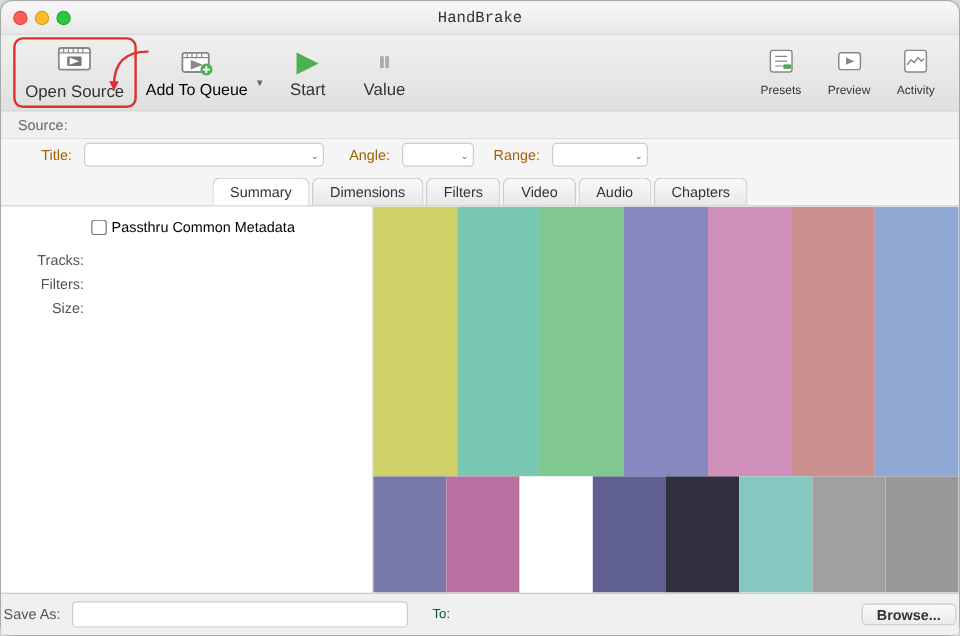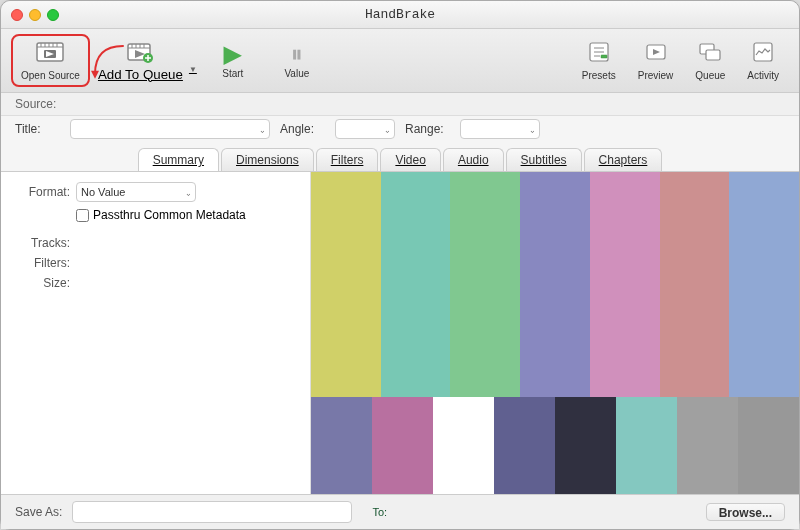--- a/index.html
+++ b/index.html
@@ -80,21 +80,21 @@
     }
     .toolbar-btn.open-source {
       border: 2px solid #e03030;
       border-radius: 8px;
     }
     .toolbar-btn .icon-area {
       font-size: 24px;
       line-height: 1;
     }
     .toolbar-btn .btn-label {
-      font-size: 10px;
+      font-size: 14px;
       color: #333;
       margin-top: 2px;
     }
     .toolbar-right {
       margin-left: auto;
       display: flex;
       gap: 2px;
       align-items: flex-start;
     }
     .toolbar-right-btn {
@@ -148,21 +148,21 @@
     .source-label { color: #666; margin-right: 6px; font-size: 12px; }
     .source-value { color: #333; font-size: 12px; flex: 1; }
     .form-row {
       display: flex;
       align-items: center;
       padding: 3px 14px;
       background: #f5f5f5;
       flex-shrink: 0;
       gap: 10px;
     }
-    .form-label { color: #404040; min-width: 45px; font-size: 12px; }
+    .form-label { color: #a16207; min-width: 45px; text-align: right; font-size: 12px; }
     .form-select-small {
       border: 1px solid #ccc;
       border-radius: 4px;
       background: white;
       padding: 1px 14px 1px 4px;
       font-size: 11px;
       color: #333;
       appearance: none;
       -webkit-appearance: none;
       position: relative;
@@ -215,21 +215,20 @@
       color: #333;
     }
     .tabs-bar {
       display: flex;
       align-items: center;
       justify-content: center;
       padding: 6px 10px 0;
       background: #f5f5f5;
       flex-shrink: 0;
       gap: 2px;
-      text-decoration: underline;
     }
     .tab-btn {
       padding: 4px 14px;
       border-radius: 6px 6px 0 0;
       border: 1px solid #ccc;
       border-bottom: none;
       background: linear-gradient(to bottom, #f9f9f9, #e8e8e8);
       font-size: 12px;
       cursor: pointer;
       color: #333;
@@ -288,21 +287,21 @@
     .color-bars-bottom {
       display: flex;
       height: 30%;
     }
     .color-bar-small {
       flex: 1;
     }
     .bottom-bar {
       display: flex;
       align-items: center;
-      padding: 6px 14px;
+      padding: 6px 2px;
       background: #f0f0f0;
       border-top: 1px solid #ccc;
       flex-shrink: 0;
       gap: 10px;
     }
     .save-label { color: #555; font-size: 12px; }
     .save-input {
       border: 1px solid #ccc;
       border-radius: 4px;
       background: white;
@@ -366,21 +365,21 @@
         </span>
         <span class="btn-label">Open Source</span>
       </button>
 
       <svg class="red-arrow" viewBox="0 0 70 50" xmlns="http://www.w3.org/2000/svg">
         <path d="M 65 5 Q 30 5 30 40" stroke="#e03030" stroke-width="2.5" fill="none" stroke-linecap="round"></path>
         <polygon points="25,36 30,46 35,36" fill="#e03030"></polygon>
       </svg>
     </div>
 
-    <div style="display:flex;align-items:flex-start;text-decoration:underline;">
+    <div style="display:flex;align-items:flex-start;">
       <button class="add-btn-main">
         <span class="icon-area">
           <svg width="28" height="24" viewBox="0 0 28 24" fill="none" xmlns="http://www.w3.org/2000/svg">
             <rect x="2" y="4" width="22" height="16" rx="2" fill="#fff" stroke="#888" stroke-width="1.5"></rect>
             <line x1="2" y1="8" x2="24" y2="8" stroke="#888" stroke-width="1"></line>
             <line x1="6" y1="4" x2="6" y2="8" stroke="#888" stroke-width="1"></line>
             <line x1="10" y1="4" x2="10" y2="8" stroke="#888" stroke-width="1"></line>
             <line x1="14" y1="4" x2="14" y2="8" stroke="#888" stroke-width="1"></line>
             <line x1="18" y1="4" x2="18" y2="8" stroke="#888" stroke-width="1"></line>
             <polygon points="9,10 9,18 19,14" fill="#888"></polygon>
@@ -422,29 +421,20 @@
           <svg width="22" height="22" viewBox="0 0 22 22" fill="none" xmlns="http://www.w3.org/2000/svg">
             <rect x="2" y="4" width="18" height="14" rx="2" fill="#fff" stroke="#888" stroke-width="1.2"></rect>
             <polygon points="8,8 8,14 15,11" fill="#888"></polygon>
           </svg>
         </span>
         <span class="btn-label">Preview</span>
       </button>
       <button class="toolbar-right-btn">
         <span class="icon-area">
           <svg width="22" height="22" viewBox="0 0 22 22" fill="none" xmlns="http://www.w3.org/2000/svg">
-            <rect x="1" y="3" width="14" height="10" rx="1.5" fill="#fff" stroke="#888" stroke-width="1.2"></rect>
-            <rect x="7" y="9" width="14" height="10" rx="1.5" fill="#fff" stroke="#888" stroke-width="1.2"></rect>
-          </svg>
-        </span>
-        <span class="btn-label">Queue</span>
-      </button>
-      <button class="toolbar-right-btn">
-        <span class="icon-area">
-          <svg width="22" height="22" viewBox="0 0 22 22" fill="none" xmlns="http://www.w3.org/2000/svg">
             <rect x="2" y="2" width="18" height="18" rx="2" fill="#fff" stroke="#888" stroke-width="1.2"></rect>
             <polyline points="4,14 7,10 10,12 13,8 16,11 18,9" stroke="#888" stroke-width="1.2" fill="none"></polyline>
           </svg>
         </span>
         <span class="btn-label">Activity</span>
       </button>
     </div>
   </div>
 
   <div class="source-bar">
@@ -467,33 +457,26 @@
     </div>
   </div>
 
 
   <div class="tabs-bar">
     <button class="tab-btn active">Summary</button>
     <button class="tab-btn">Dimensions</button>
     <button class="tab-btn">Filters</button>
     <button class="tab-btn">Video</button>
     <button class="tab-btn">Audio</button>
-    <button class="tab-btn">Subtitles</button>
     <button class="tab-btn">Chapters</button>
   </div>
 
   <div class="content-area">
 
     <div class="left-panel">
-      <div class="field-row">
-        <span class="field-label">Format:</span>
-        <div class="select-wrapper">
-          <select class="form-select-small" style="min-width:120px;"><option>No Value</option></select>
-        </div>
-      </div>
       <div class="checkbox-row">
         <input type="checkbox" id="passthru" style="">
         <label for="passthru">Passthru Common Metadata</label>
       </div>
       <div class="field-row" style="margin-top:8px;">
         <span class="field-label">Tracks:</span>
         <span class="field-value"></span>
       </div>
       <div class="field-row">
         <span class="field-label">Filters:</span>

